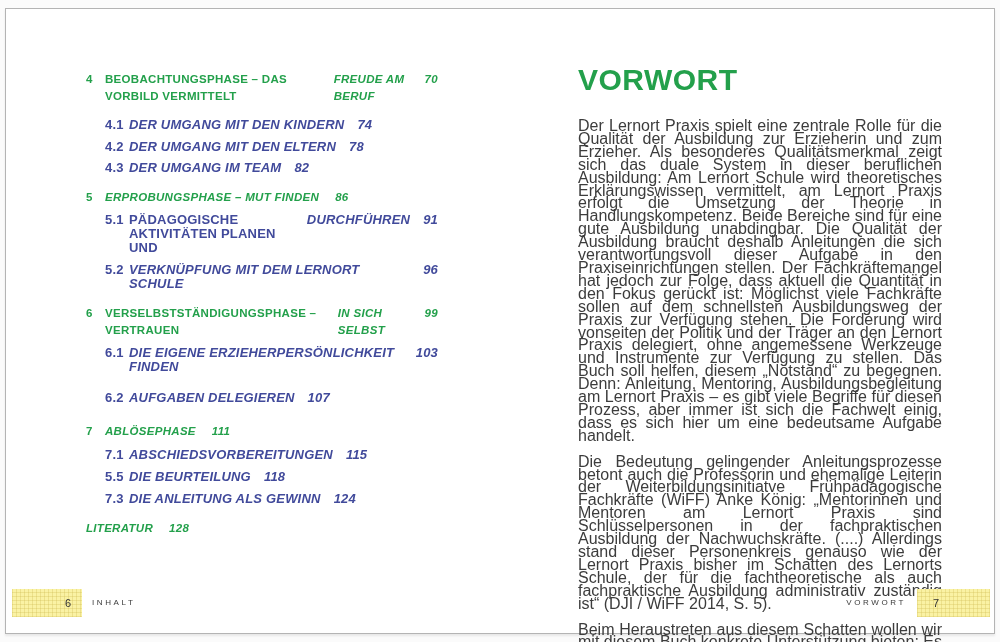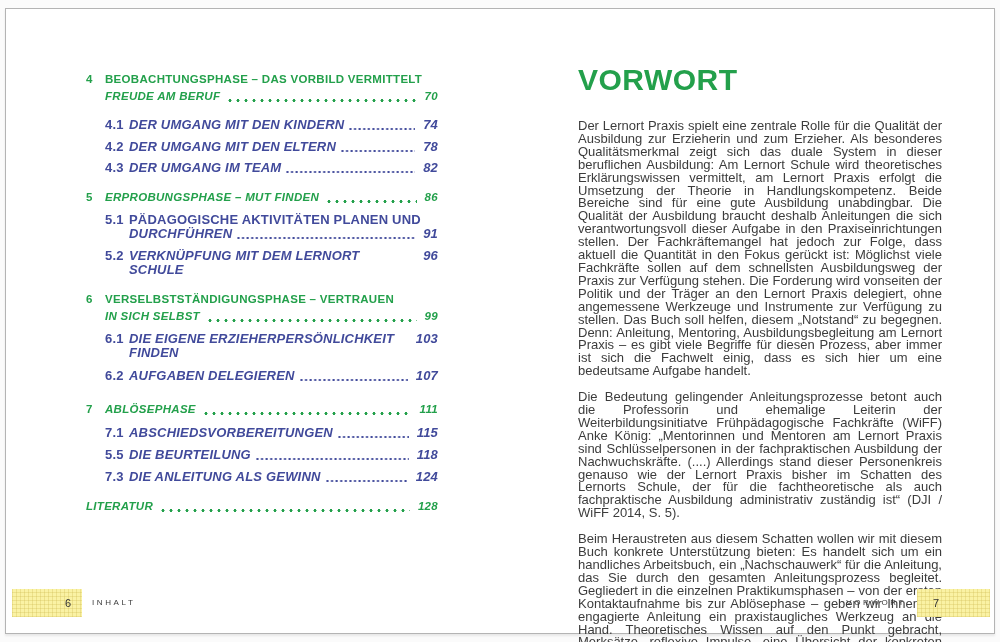--- a/index.html
+++ b/index.html
@@ -21,45 +21,45 @@
     box-shadow:0 2px 2px rgba(0,0,0,0.08);
   }
 
   
   .toc { position:absolute; left:80px; top:62px; width:352px; }
   .entry { display:flex; }
   .entry.lvl1 { color:var(--green); font-weight:bold; font-size:11.5px; line-height:17px; letter-spacing:0.3px; }
   .entry.lvl2 { color:var(--blue);  font-weight:bold; font-size:13px; line-height:14px; letter-spacing:0.2px; margin-left:19px; }
   .t-num  { flex:0 0 19px; }
   .lvl2 .t-num { flex:0 0 24px; }
-  .t-body { flex:1; display:flex; flex-direction:column; min-width:0; }
+  .t-body { flex:1; display:flex; flex-direction:row; min-width:0; }
   .t-last { display:flex; align-items:baseline;font-style:italic; }
   .t-page { margin-left:6px; }
   .dots {
     flex:1; align-self:flex-end; height:5px; margin:0 2px 2px 8px;
     background-image:radial-gradient(circle at 2px 2.5px, currentColor 1.35px, transparent 1.7px);
     background-size:8px 5px; background-repeat:repeat-x; background-position:left bottom;
   }
   .lvl2 .dots {
     margin:0 2px 1px 5px; height:4px;
     background-image:radial-gradient(circle at 1.4px 2px, currentColor 0.95px, transparent 1.2px);
     background-size:4.6px 4px;
   }
-  .g7{margin-top:7px}.g8{margin-top:8px}.g9{margin-top:9px}
+  .g7{margin-top:7px}.g8{margin-top:8px}.g9{margin-top:17px}
   .g13{margin-top:13px}.g14{margin-top:14px}.g18{margin-top:18px}
 
   
   .vorwort { position:absolute; left:572px; top:56px; width:364px; }
   .vw-title {
     margin:0 0 25px 0; color:var(--green);
     font-size:30px; font-weight:800; letter-spacing:0.5px; line-height:1;
   }
   .vw-par {
     margin:0 0 13px 0; color:var(--ink);
-    font-size:13px; line-height:12.9px; text-align:justify;
+    font-size:16px; line-height:12.9px; text-align:justify;
   }
 
   
   .tab {
     position:absolute; top:580px; height:28px; box-sizing:border-box;
     background-color:var(--yellow);
     background-image:
       repeating-linear-gradient(0deg,  rgba(205,185,80,0.30) 0 1px, transparent 1px 4px),
       repeating-linear-gradient(90deg, rgba(205,185,80,0.30) 0 1px, transparent 1px 4px);
     display:flex; align-items:center;

